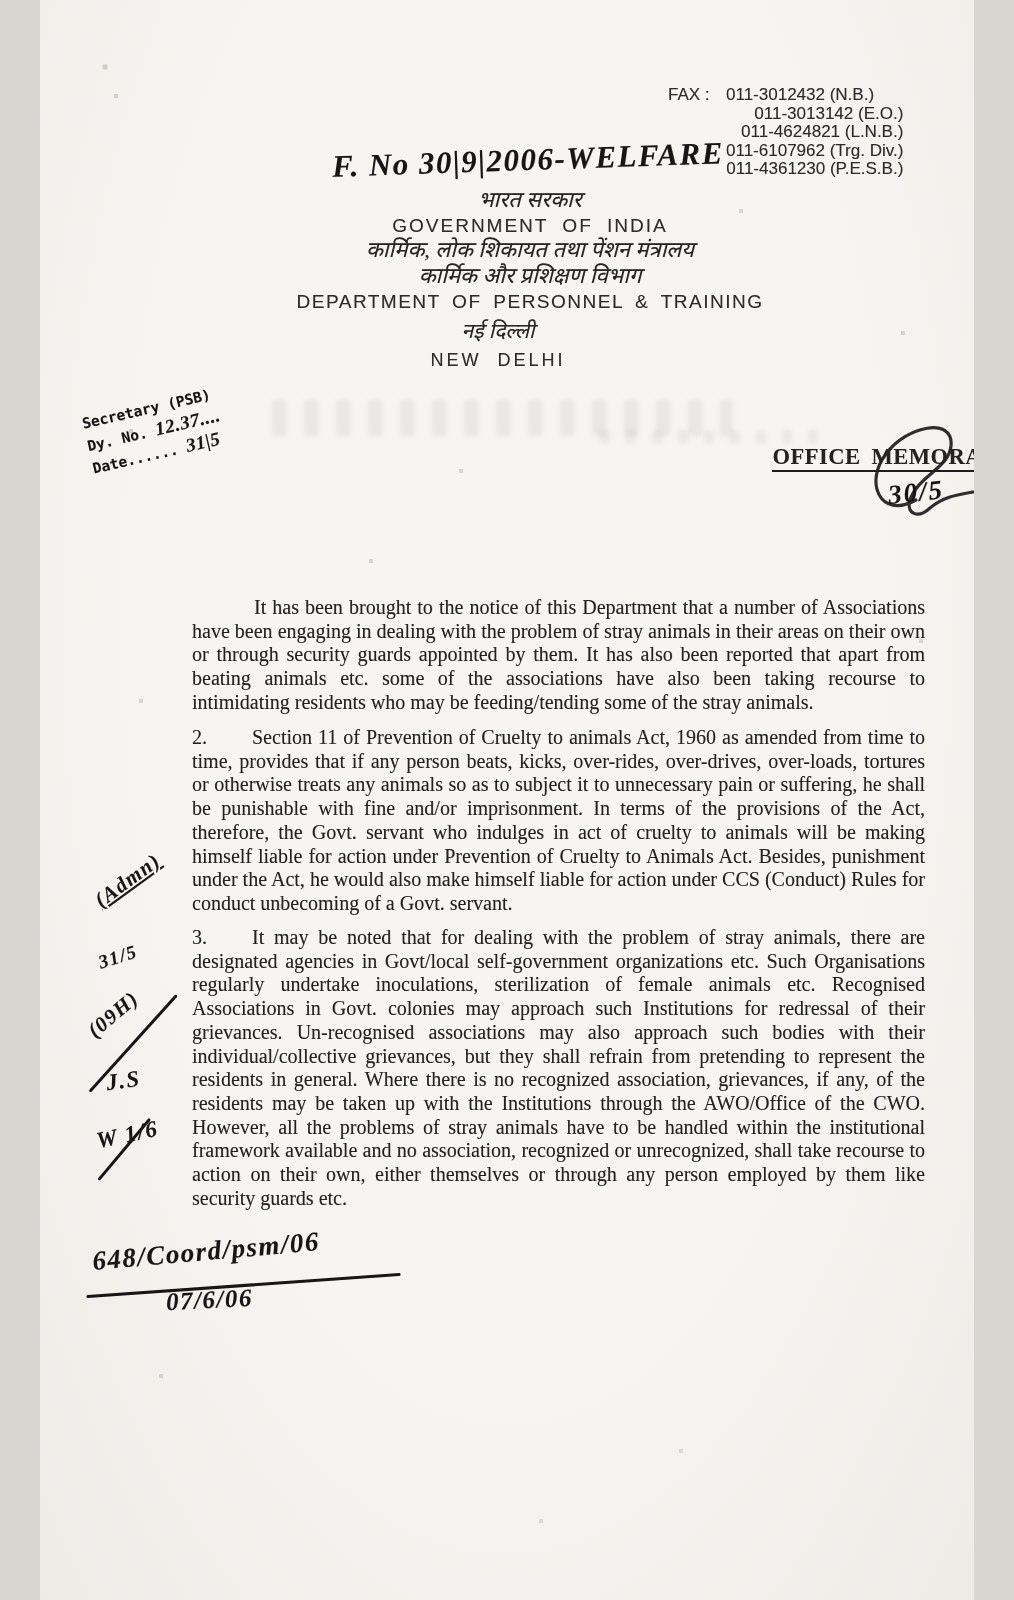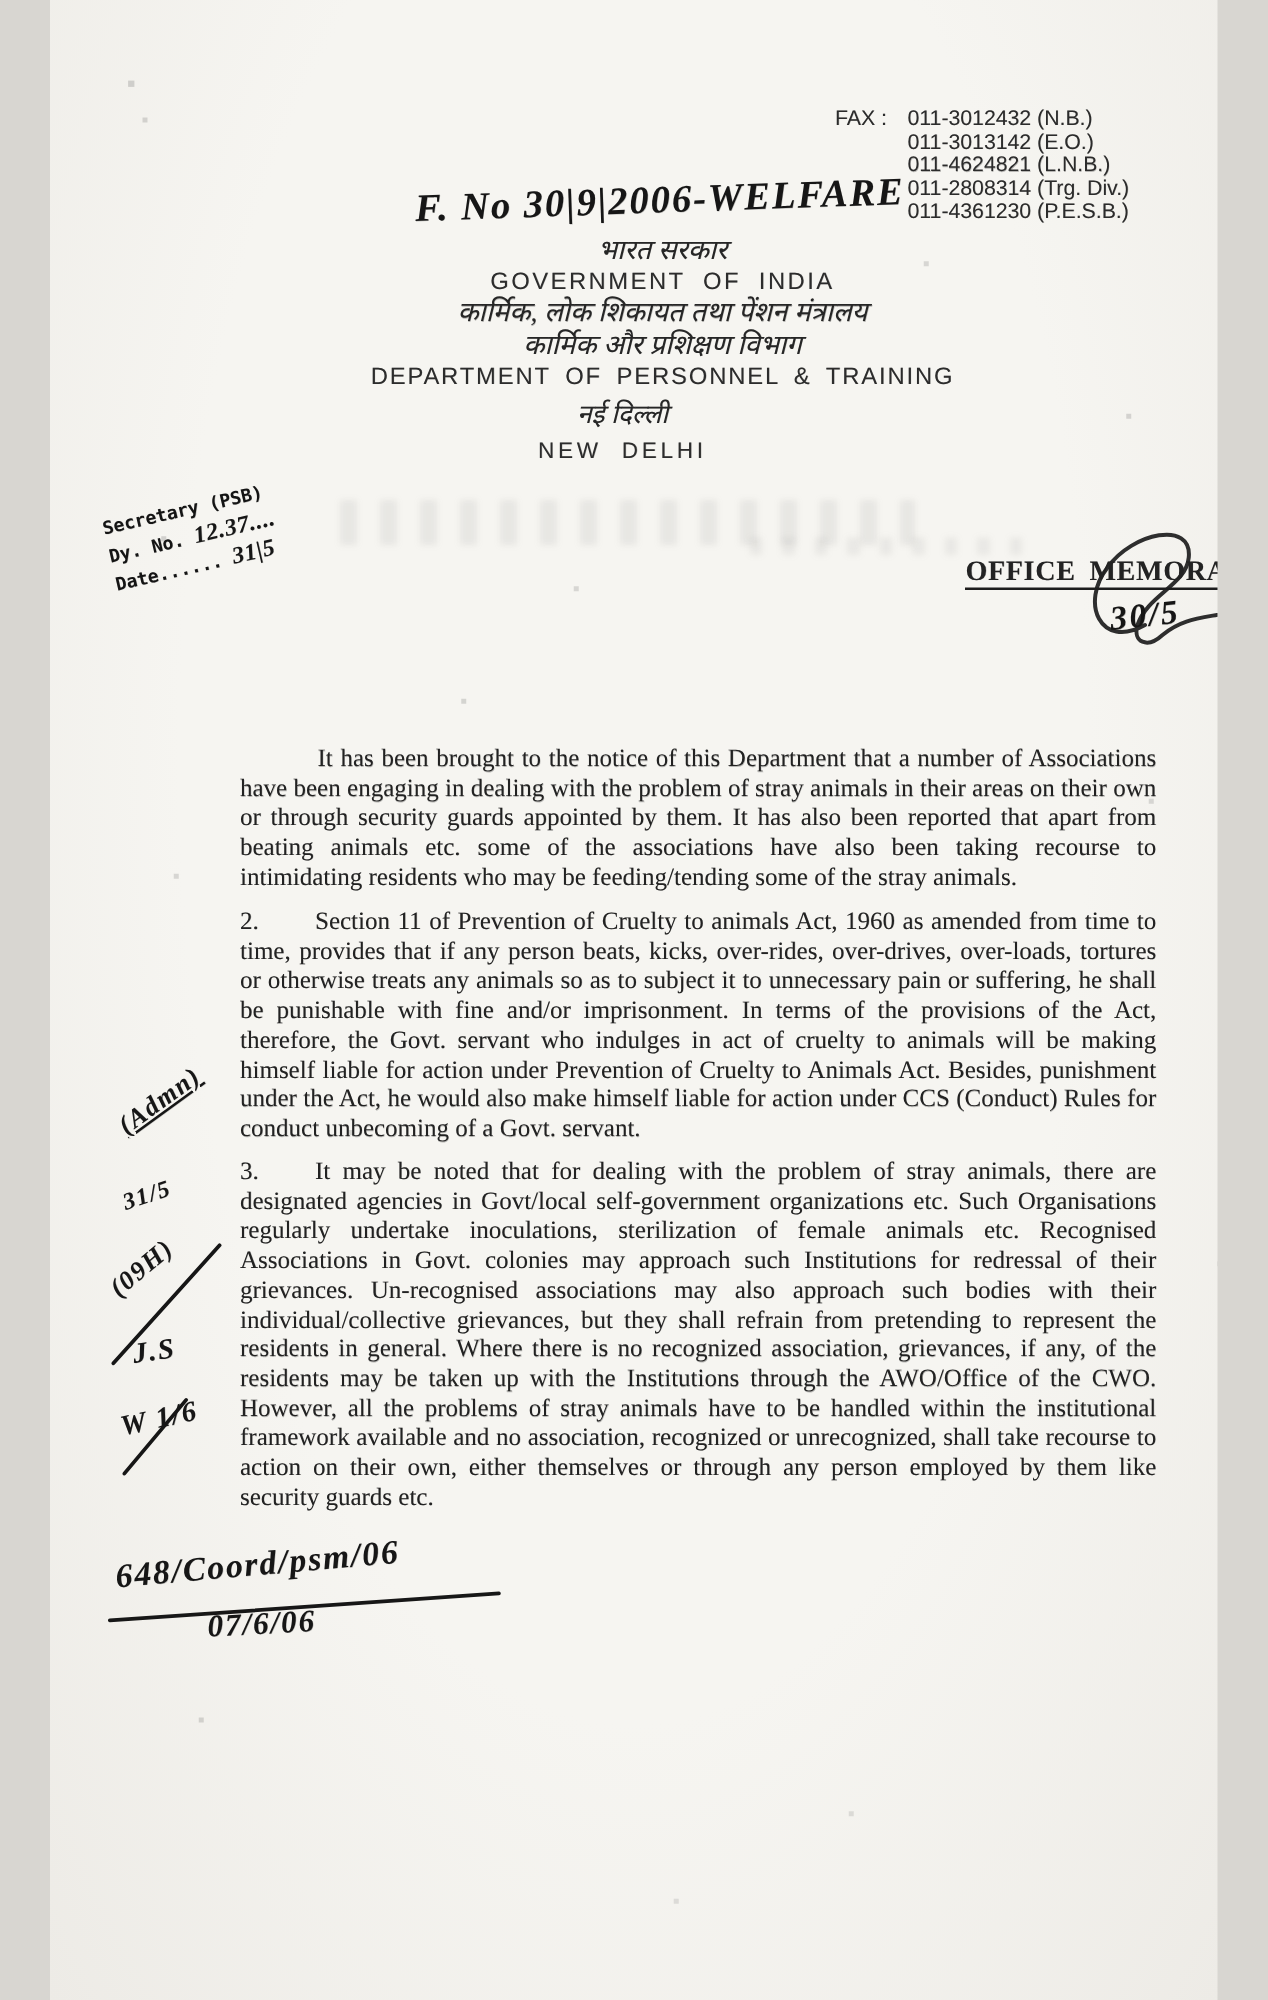--- a/index.html
+++ b/index.html
@@ -7,21 +7,21 @@
     position:relative; width:934px; height:1600px; margin:0 auto;
     background: radial-gradient(ellipse at 50% 38%, #f6f5f1 55%, #edebe6 100%);
     overflow:hidden;
     font-family:"Liberation Serif", serif;
     color:#232323;
     text-shadow: 0.3px 0.3px 0.4px rgba(40,40,40,0.30);
   }
   
   .fax { position:absolute; left:628px; top:86px; font-family:"Liberation Sans", sans-serif; font-size:17px; line-height:18.5px; color:#2b2b2b; }
   .fax-row { white-space:nowrap; }
-  .fax-row.indent { padding-left:58px; }
+  .fax-row.indent { padding-left:58px;text-align:right; }
   .fax-label { display:inline-block; width:58px; }
   
   .hw { font-family:"Liberation Serif", serif; font-style:italic; font-weight:700; color:#161616; letter-spacing:1.5px; }
   .file-no { position:absolute; left:292px; top:142px; font-size:31px; transform:rotate(-2deg); white-space:nowrap; }
   
   .hdr { position:absolute; top:186px; left:0; width:980px; text-align:center; }
   .hdr .hi { font-size:22px; line-height:24px; margin-top:2px; color:#262626;font-style:italic; }
   .hdr .en { font-family:"Liberation Sans", sans-serif; font-size:19px; line-height:21px; margin-top:3px; color:#2c2c2c; }
   .hdr .govt { letter-spacing:2px; word-spacing:7px; }
   .hdr .ministry { letter-spacing:0.4px; word-spacing:5px; }
@@ -83,21 +83,21 @@
 <div class="page">
 
   <div class="specks"></div>
   <div class="bleed b1"></div>
   <div class="bleed b2"></div>
 
   <div class="fax">
     <div class="fax-row"><span class="fax-label">FAX :</span><span>011-3012432 (N.B.)</span></div>
     <div class="fax-row indent"><span>011-3013142 (E.O.)</span></div>
     <div class="fax-row indent"><span>011-4624821 (L.N.B.)</span></div>
-    <div class="fax-row indent"><span>011-2808314 (Trg. Div.)</span></div>
+    <div class="fax-row indent"><span>011-6107962 (Trg. Div.)</span></div>
     <div class="fax-row indent"><span>011-4361230 (P.E.S.B.)</span></div>
   </div>
 
   <div class="file-no hw">F. No 30|9|2006-WELFARE</div>
 
   <div class="hdr">
     <div class="hi">भारत सरकार</div>
     <div class="en govt">GOVERNMENT OF INDIA</div>
     <div class="hi">कार्मिक, लोक शिकायत तथा पेंशन मंत्रालय</div>
     <div class="hi">कार्मिक और प्रशिक्षण विभाग</div>

